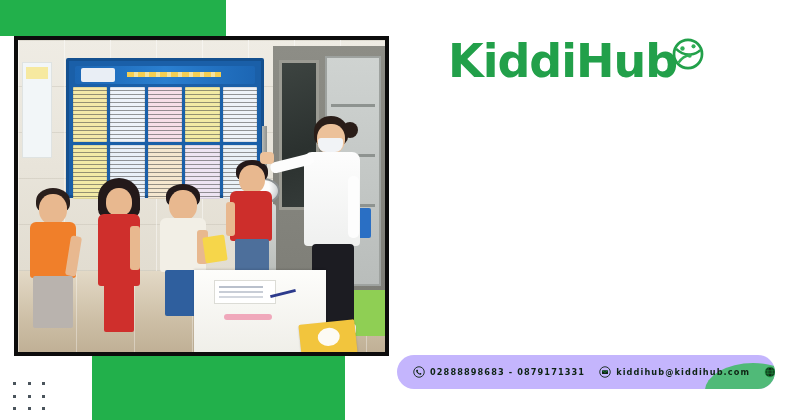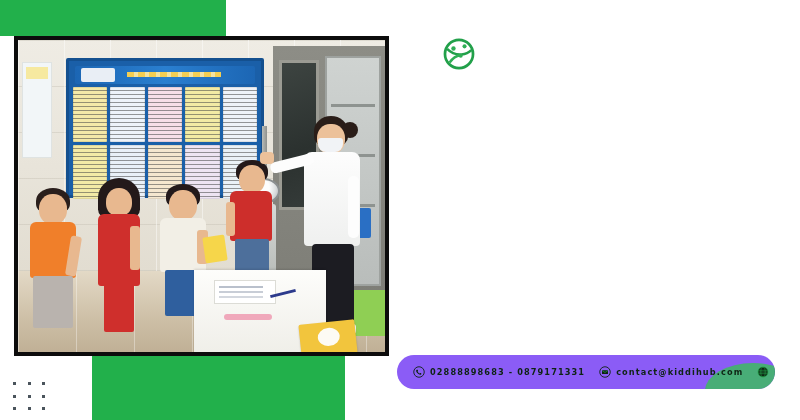--- a/index.html
+++ b/index.html
@@ -386,21 +386,21 @@
     letter-spacing: 1.1px;
     font-family: "DejaVu Sans", sans-serif;
     white-space: pre-line;
   }
 
   
   .footer-pill {
     position: absolute;
     left: 397px; top: 355px;
     width: 378px; height: 34px;
-    background: #8b5cf6;
+    background: #c4b5fd;
     border-radius: 17px;
     display: flex;
     align-items: center;
     gap: 14px;
     padding: 0 16px;
     overflow: hidden;
   }
   .footer-pill::after {
     content: "";
     position: absolute;
@@ -550,20 +550,21 @@
       <div class="ph-table">
         <div class="ph-paper"></div>
         <div class="ph-pen"></div>
         <div class="ph-pinkstrip"></div>
         <div class="ph-folder"></div>
       </div>
     </div>
   </div>
 
   <div class="logo">
+    <span class="logo-text">KiddiHub</span>
     <span class="logo-mark">
       <svg viewBox="0 0 40 40" width="34" height="34" aria-hidden="true">
         <path d="M20 3.5a16.5 16.5 0 1 1 0 33 16.5 16.5 0 0 1 0-33z" fill="none" stroke="#22a04a" stroke-width="3.2"></path>
         <path d="M6 14c5 5 11 7 17 6.5 5-0.4 9-2.5 11.5-5" fill="none" stroke="#22a04a" stroke-width="3"></path>
         <path d="M9 30c3.5-5 8-8 12.5-8.5" fill="none" stroke="#2fae55" stroke-width="3"></path>
         <circle cx="13.5" cy="13.5" r="2.6" fill="#2fae55"></circle>
         <circle cx="26.5" cy="11" r="2.4" fill="#2fae55"></circle>
         <circle cx="22" cy="22" r="2.4" fill="#2fae55"></circle>
       </svg>
     </span>
@@ -583,21 +584,21 @@
     </div>
 
     <div class="fitem">
       <span class="fico">
         <svg viewBox="0 0 24 24" width="12" height="12" aria-hidden="true">
           <circle cx="12" cy="12" r="10.5" fill="none" stroke="#0e2414" stroke-width="1.8"></circle>
           <rect x="6" y="8.5" width="12" height="7.5" rx="1" fill="#0e2414"></rect>
           <path d="M6.4 9.2 12 13l5.6-3.8" fill="none" stroke="#22a84a" stroke-width="1.3"></path>
         </svg>
       </span>
-      <span>contact@kiddihub.com</span>
+      <span>kiddihub@kiddihub.com</span>
     </div>
 
     <div class="fitem">
       <span class="fico">
         <svg viewBox="0 0 24 24" width="12" height="12" aria-hidden="true">
           <circle cx="12" cy="12" r="10" fill="#0e2414"></circle>
           <g stroke="#22a84a" stroke-width="1.1" fill="none">
             <circle cx="12" cy="12" r="10"></circle>
             <ellipse cx="12" cy="12" rx="4.4" ry="10"></ellipse>
             <path d="M2.2 8.6h19.6M2.2 15.4h19.6M2 12h20"></path>

